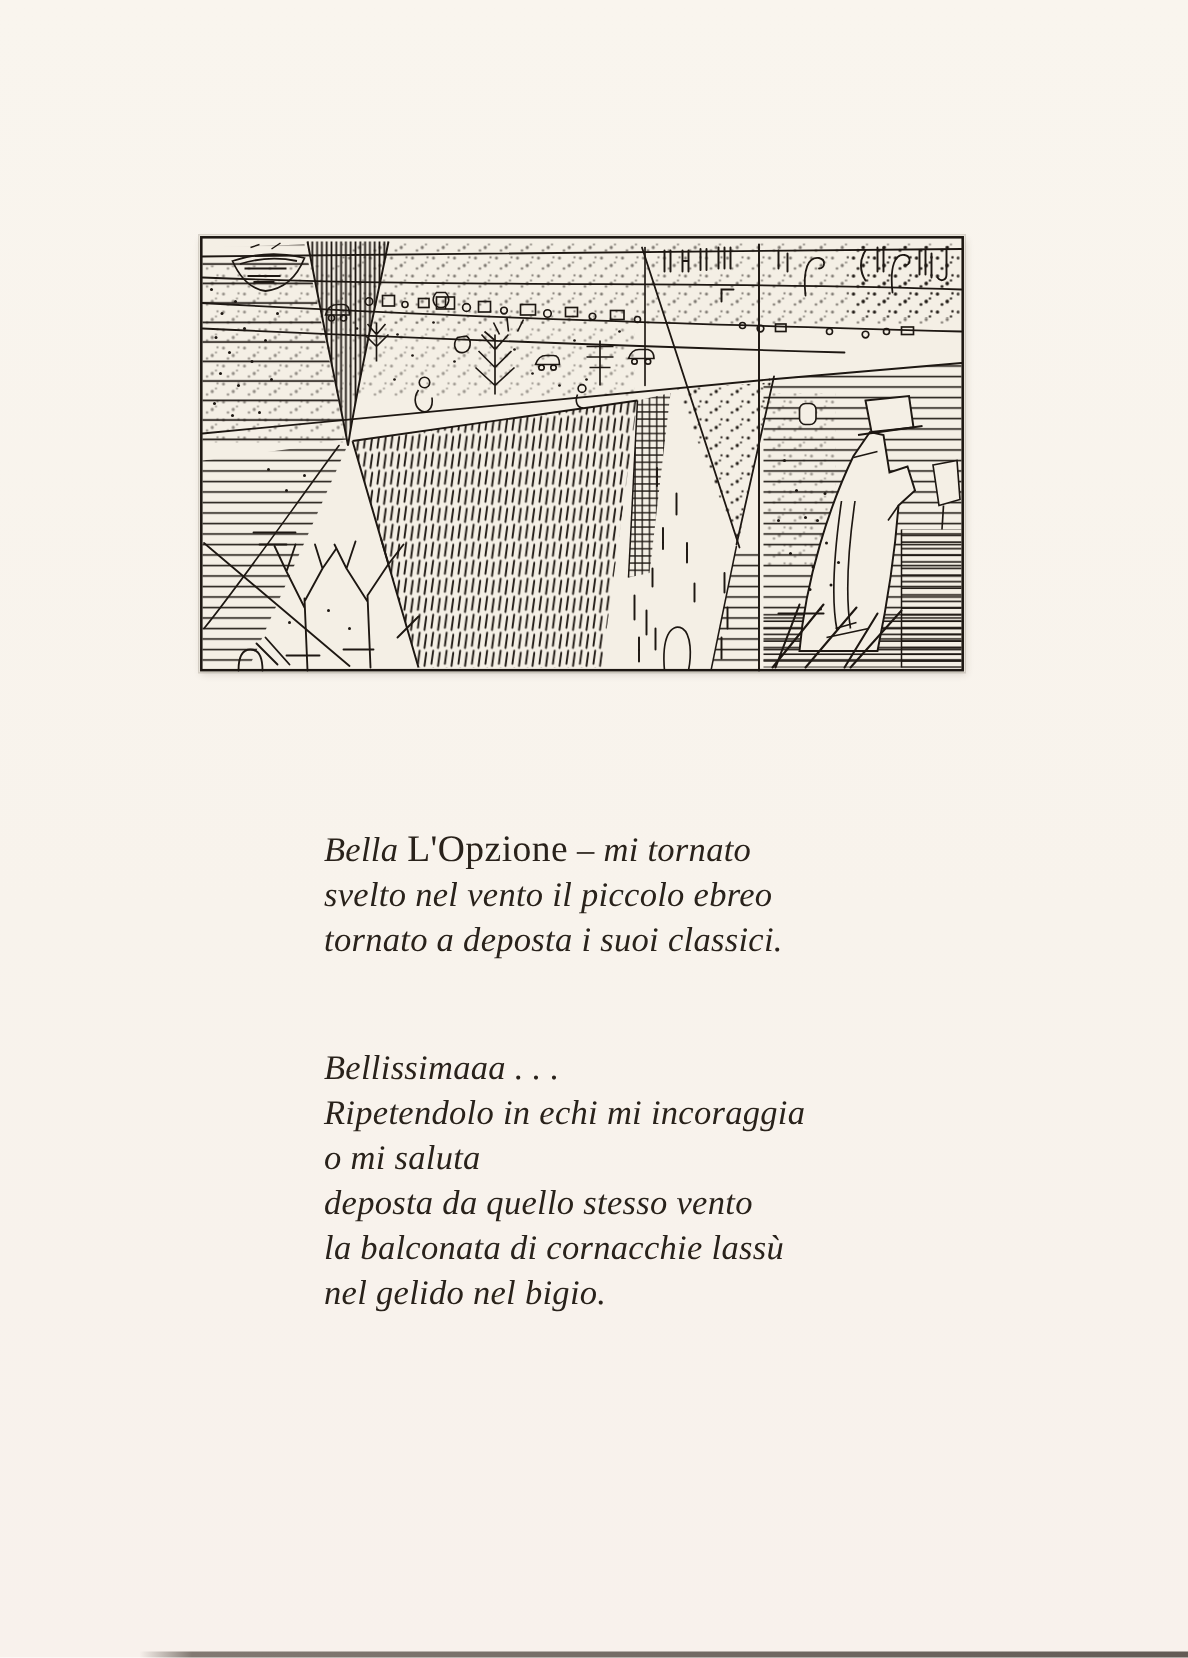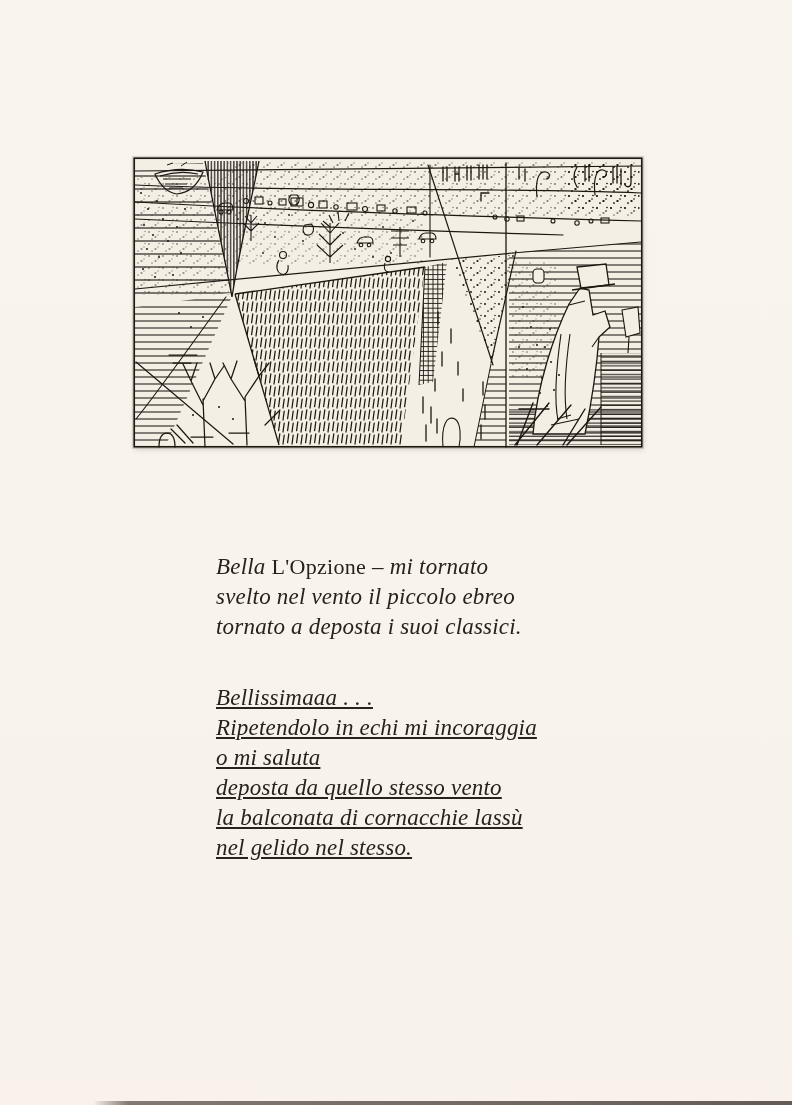--- a/index.html
+++ b/index.html
@@ -13,22 +13,22 @@
     position:absolute;left:133px;top:157px;width:510px;height:291px;
     background:#f4efe5;
     box-shadow:0 0 0 1px rgba(110,98,82,.22), 1px 2px 5px rgba(70,58,45,.16);
   }
   .etching svg{display:block;width:100%;height:100%;}
   .poem{
     position:absolute;left:216px;top:552px;
     font-style:italic;font-size:23px;line-height:30px;
     color:#29221b;letter-spacing:.2px;white-space:nowrap;
   }
-  .stanza2{margin-top:41px;text-decoration:underline;}
-  .roman{font-style:normal;font-size:22px;letter-spacing:.3px;}
+  .stanza2{margin-top:55px;}
+  .roman{font-style:normal;font-size:25px;letter-spacing:.3px;}
   .scan-edge{
     position:absolute;left:93px;right:0;bottom:0;height:4px;
     background:linear-gradient(90deg,rgba(80,70,62,0) 0%,rgba(80,70,62,.7) 5%,rgba(62,54,48,.8) 100%);
   }
 </style>
 </head>
 <body>
 
 <div class="page">
 
@@ -287,18 +287,18 @@
       </div>
       <div>svelto nel vento il piccolo ebreo</div>
       <div>tornato a deposta i suoi classici.</div>
     </div>
     <div class="stanza stanza2">
       <div>Bellissimaaa . . .</div>
       <div>Ripetendolo in echi mi incoraggia</div>
       <div>o mi saluta</div>
       <div>deposta da quello stesso vento</div>
       <div>la balconata di cornacchie lassù</div>
-      <div>nel gelido nel stesso.</div>
+      <div>nel gelido nel bigio.</div>
     </div>
   </div>
 
   <div class="scan-edge"></div>
 </div>
 
 </body></html>

